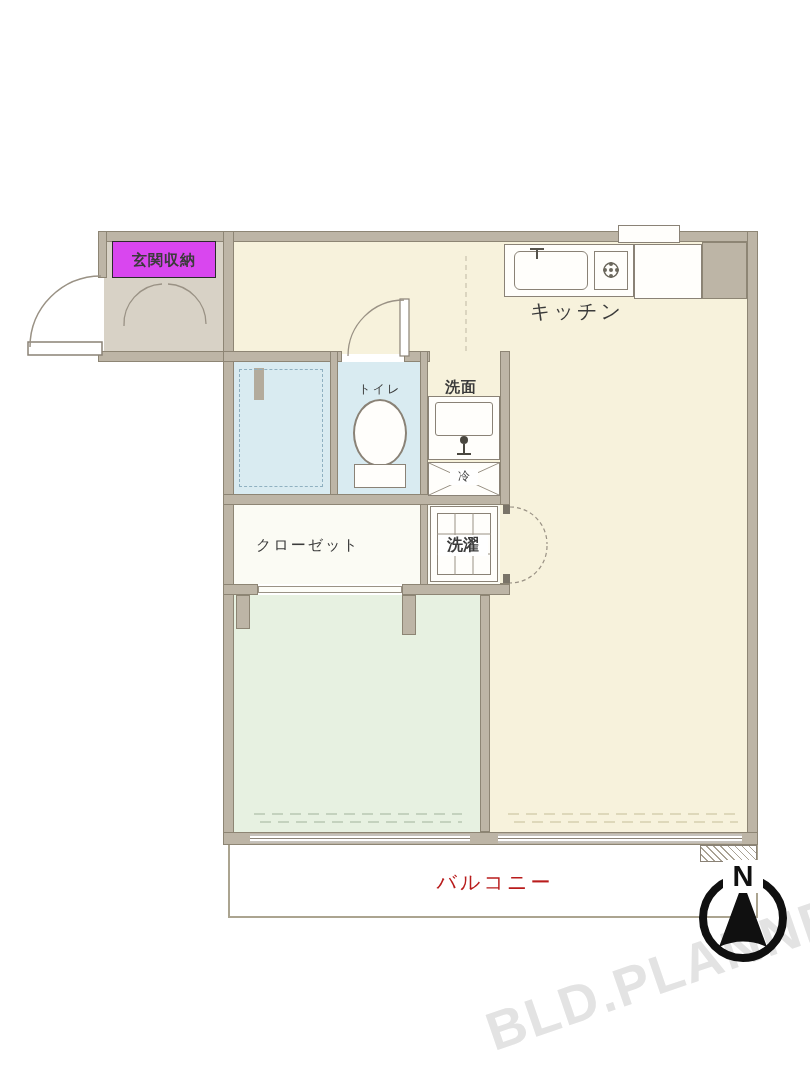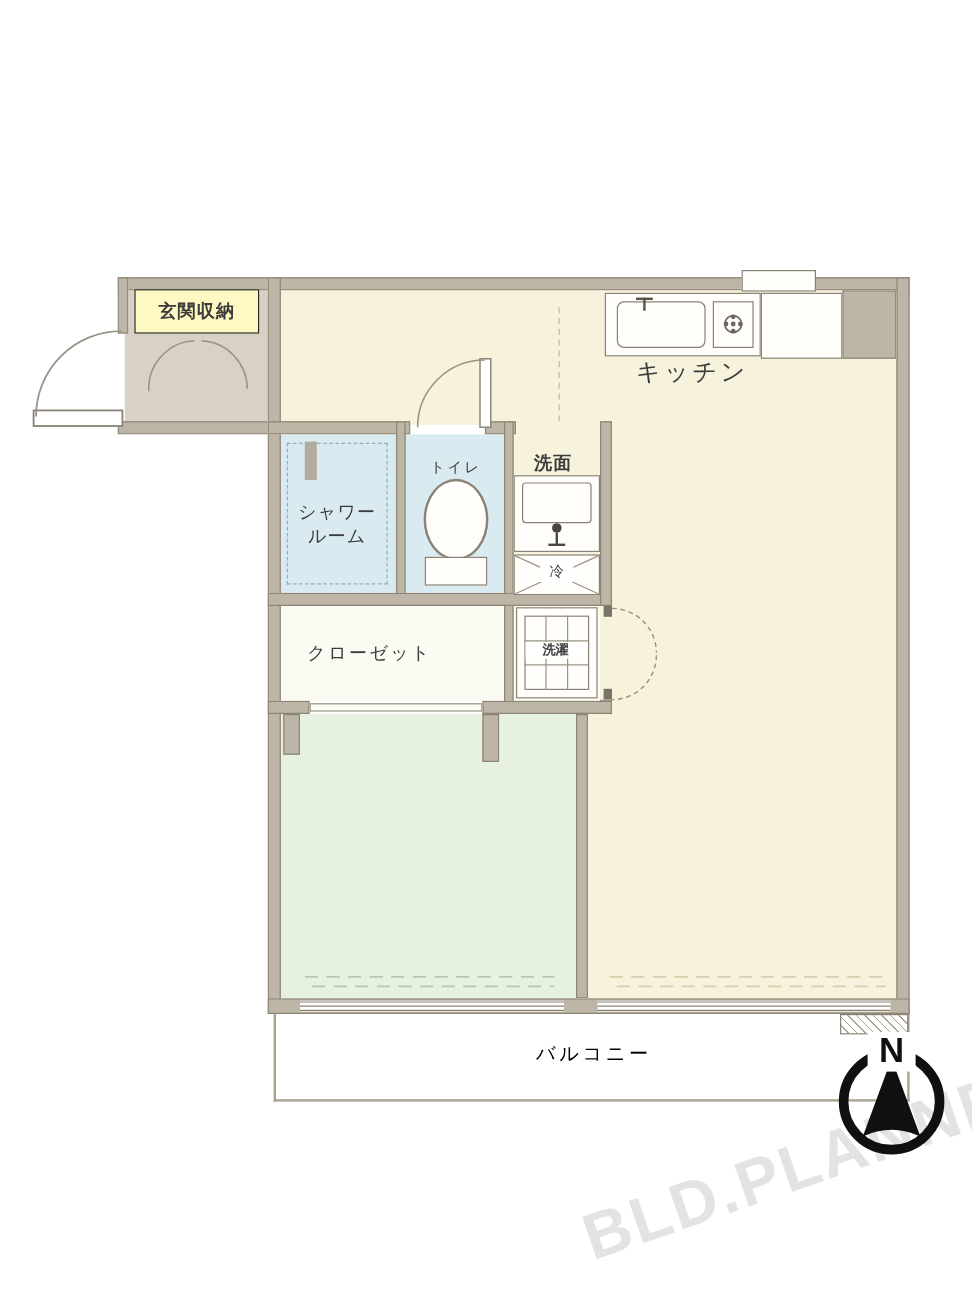--- a/index.html
+++ b/index.html
@@ -153,40 +153,36 @@
       <line x1="514" y1="822" x2="738" y2="822" stroke="#d6cfae" stroke-dasharray="11 7"></line>
     </g>
 
     <g>
       <circle cx="743" cy="918" r="40" fill="none" stroke="#101010" stroke-width="8"></circle>
       <rect x="725" y="864" width="36" height="22" fill="#ffffff"></rect>
       <path d="M 743 882 L 719 947 Q 743 936 767 947 Z" fill="#101010"></path>
     </g>
   </svg>
 
-  <div class="lbl" style="left:112px;top:241px;width:102px;height:35px;line-height:35px;background:#fef9c3;
+  <div class="lbl" style="left:112px;top:241px;width:102px;height:35px;line-height:35px;background:#d946ef;
               border:1.5px solid #2a2a2a;font-size:15px;font-weight:700;letter-spacing:1px;">玄関収納</div>
 
   <div class="lbl" style="left:517px;top:298px;width:120px;font-size:20px;letter-spacing:3px;">キッチン</div>
 
-  <div class="lbl" style="left:231px;top:418px;width:100px;font-size:15px;letter-spacing:1px;">
-    <div>シャワー</div>
-    <div>ルーム</div>
-  </div>
 
   <div class="lbl" style="left:330px;top:382px;width:100px;font-size:12px;letter-spacing:2px;">トイレ</div>
 
   <div class="lbl" style="left:421px;top:377px;width:80px;font-size:15px;font-weight:700;letter-spacing:1px;">洗面</div>
 
   <div class="lbl" style="left:450px;top:469px;width:28px;font-size:12px;background:#ffffff;">冷</div>
 
   <div class="lbl" style="left:228px;top:535px;width:160px;font-size:15px;letter-spacing:2px;">クローゼット</div>
 
-  <div class="lbl" style="left:438px;top:535px;width:50px;font-size:11px;font-weight:700;background:#ffffff;">洗濯</div>
+  <div class="lbl" style="left:438px;top:535px;width:50px;font-size:16px;font-weight:700;background:#ffffff;">洗濯</div>
 
 
 
-  <div class="lbl" style="left:395px;top:869px;width:200px;font-size:16px;letter-spacing:3px;color:#000000;">バルコニー</div>
+  <div class="lbl" style="left:395px;top:869px;width:200px;font-size:20px;letter-spacing:3px;color:#b91c1c;">バルコニー</div>
 
   <div class="watermark">BLD.PLANNER</div>
   <div class="compassN">N</div>
 
 </div>
 
 </body></html>

